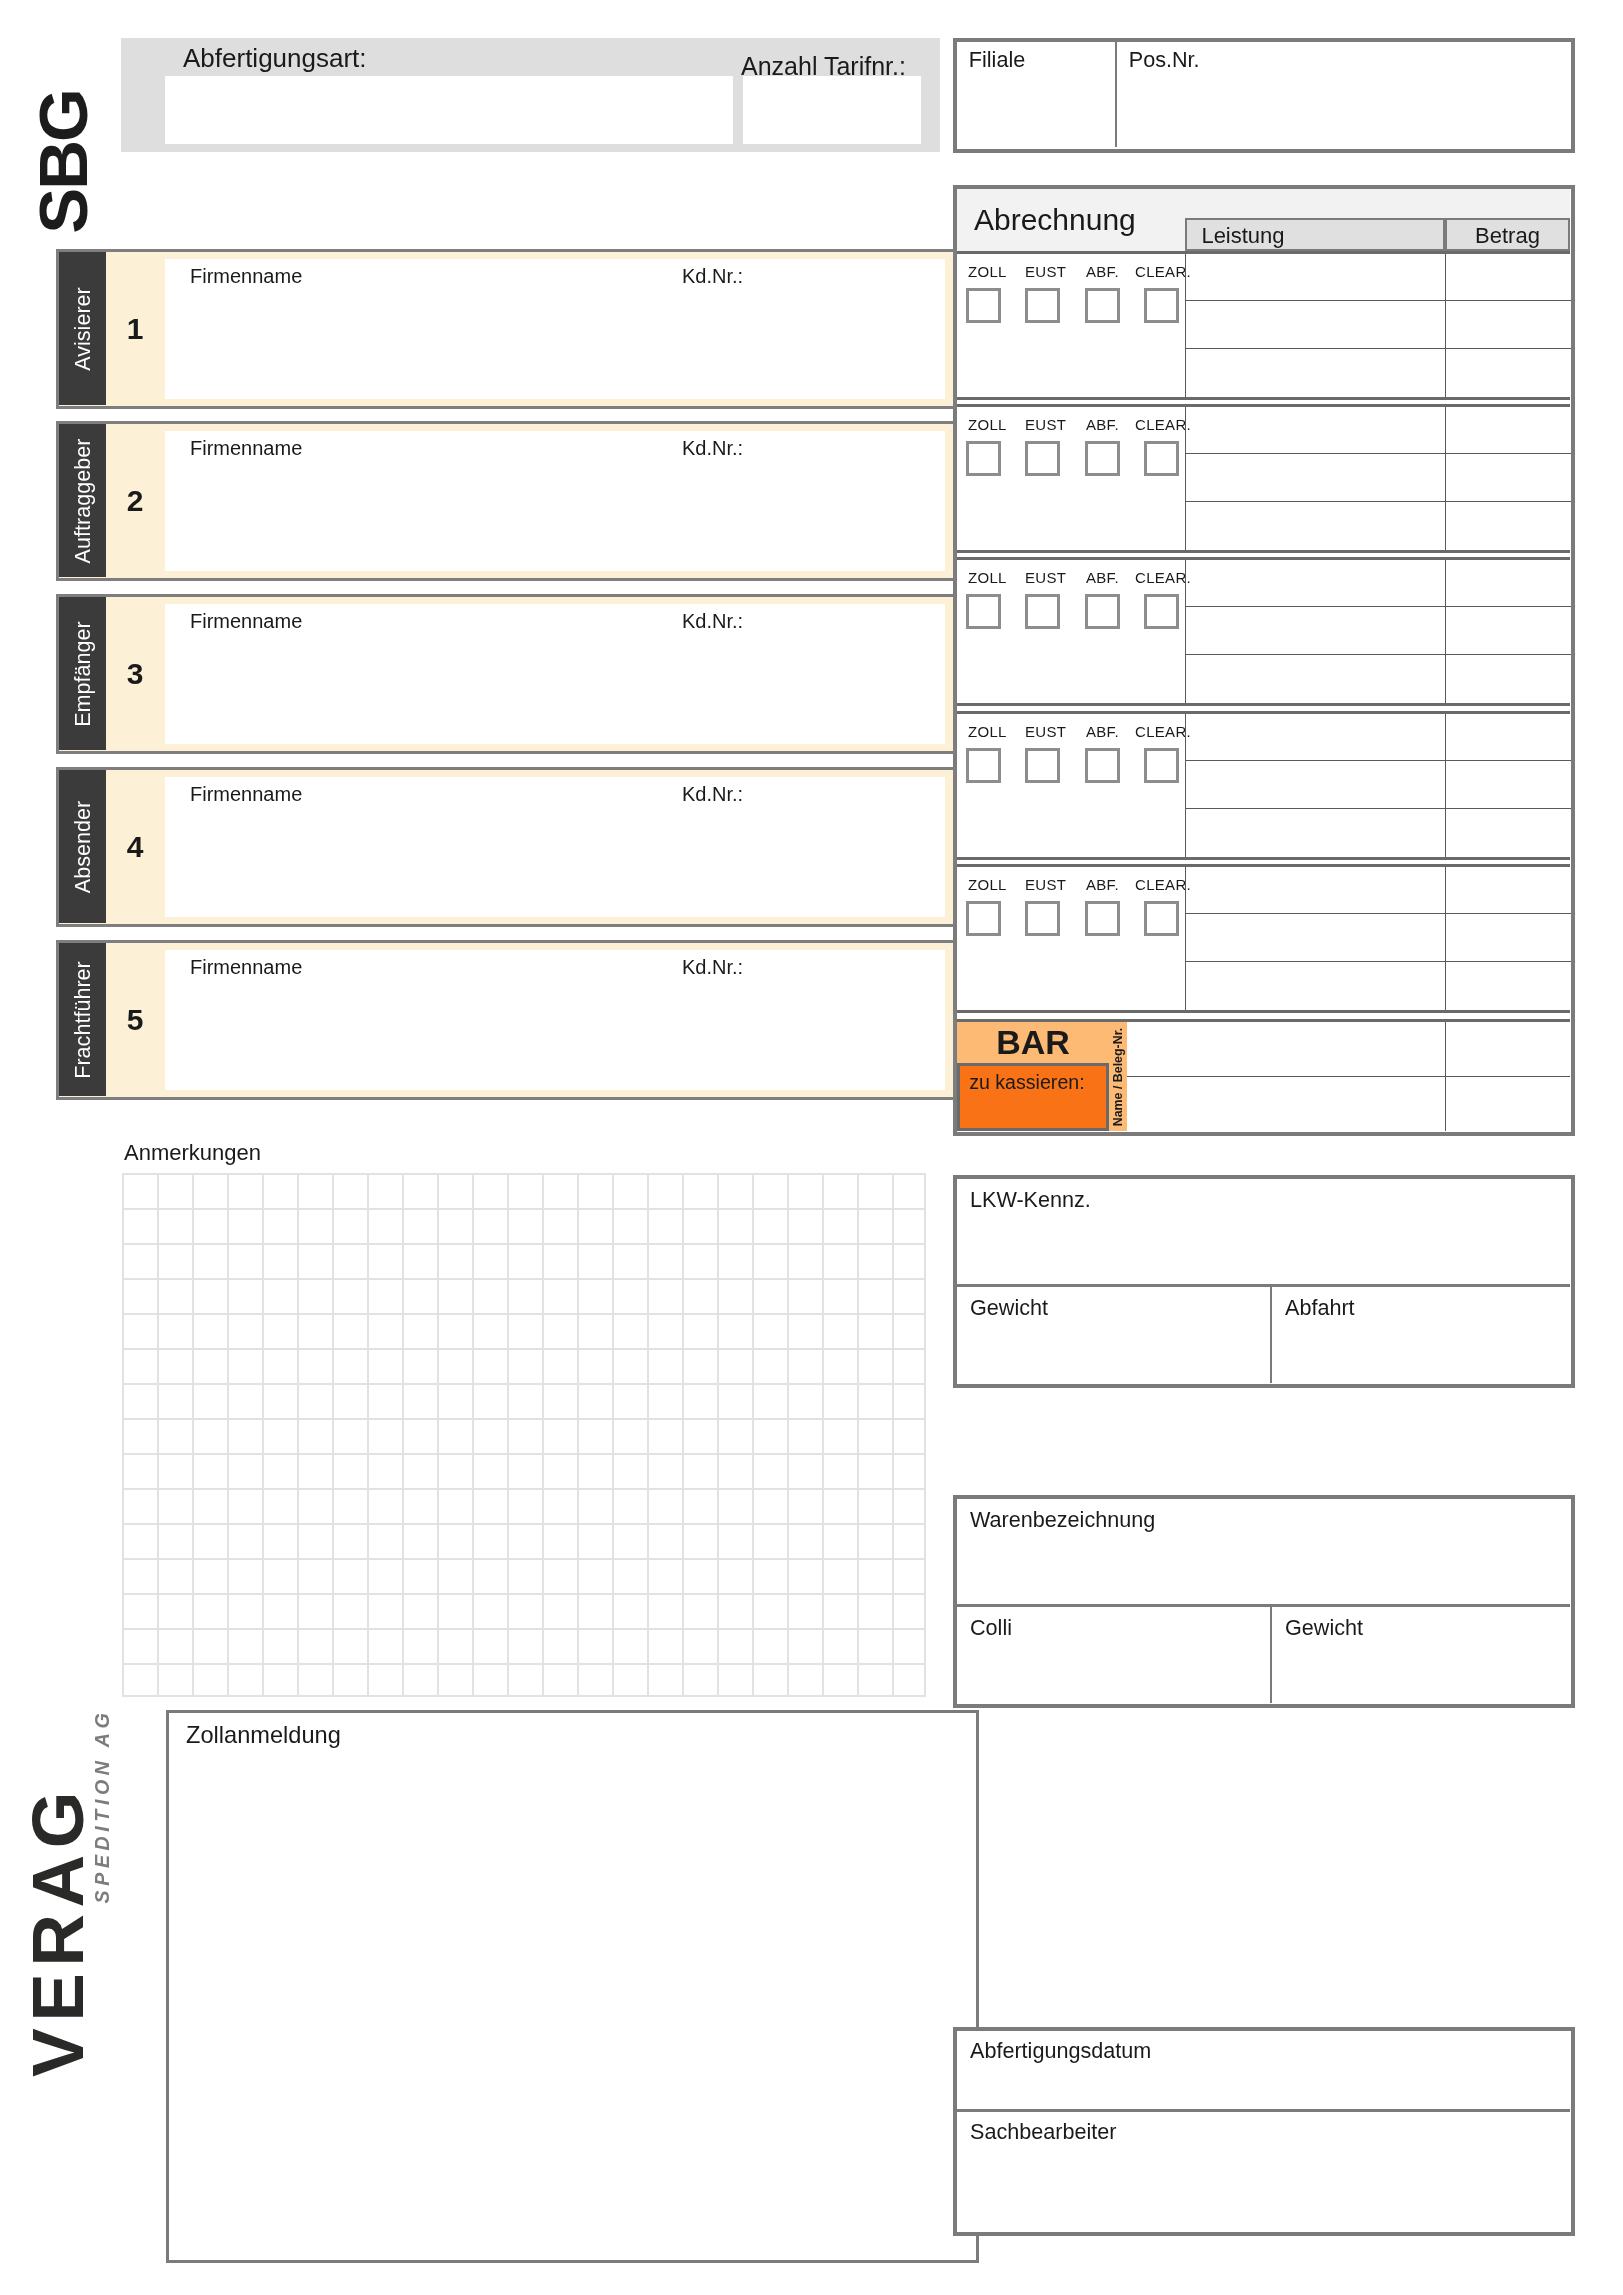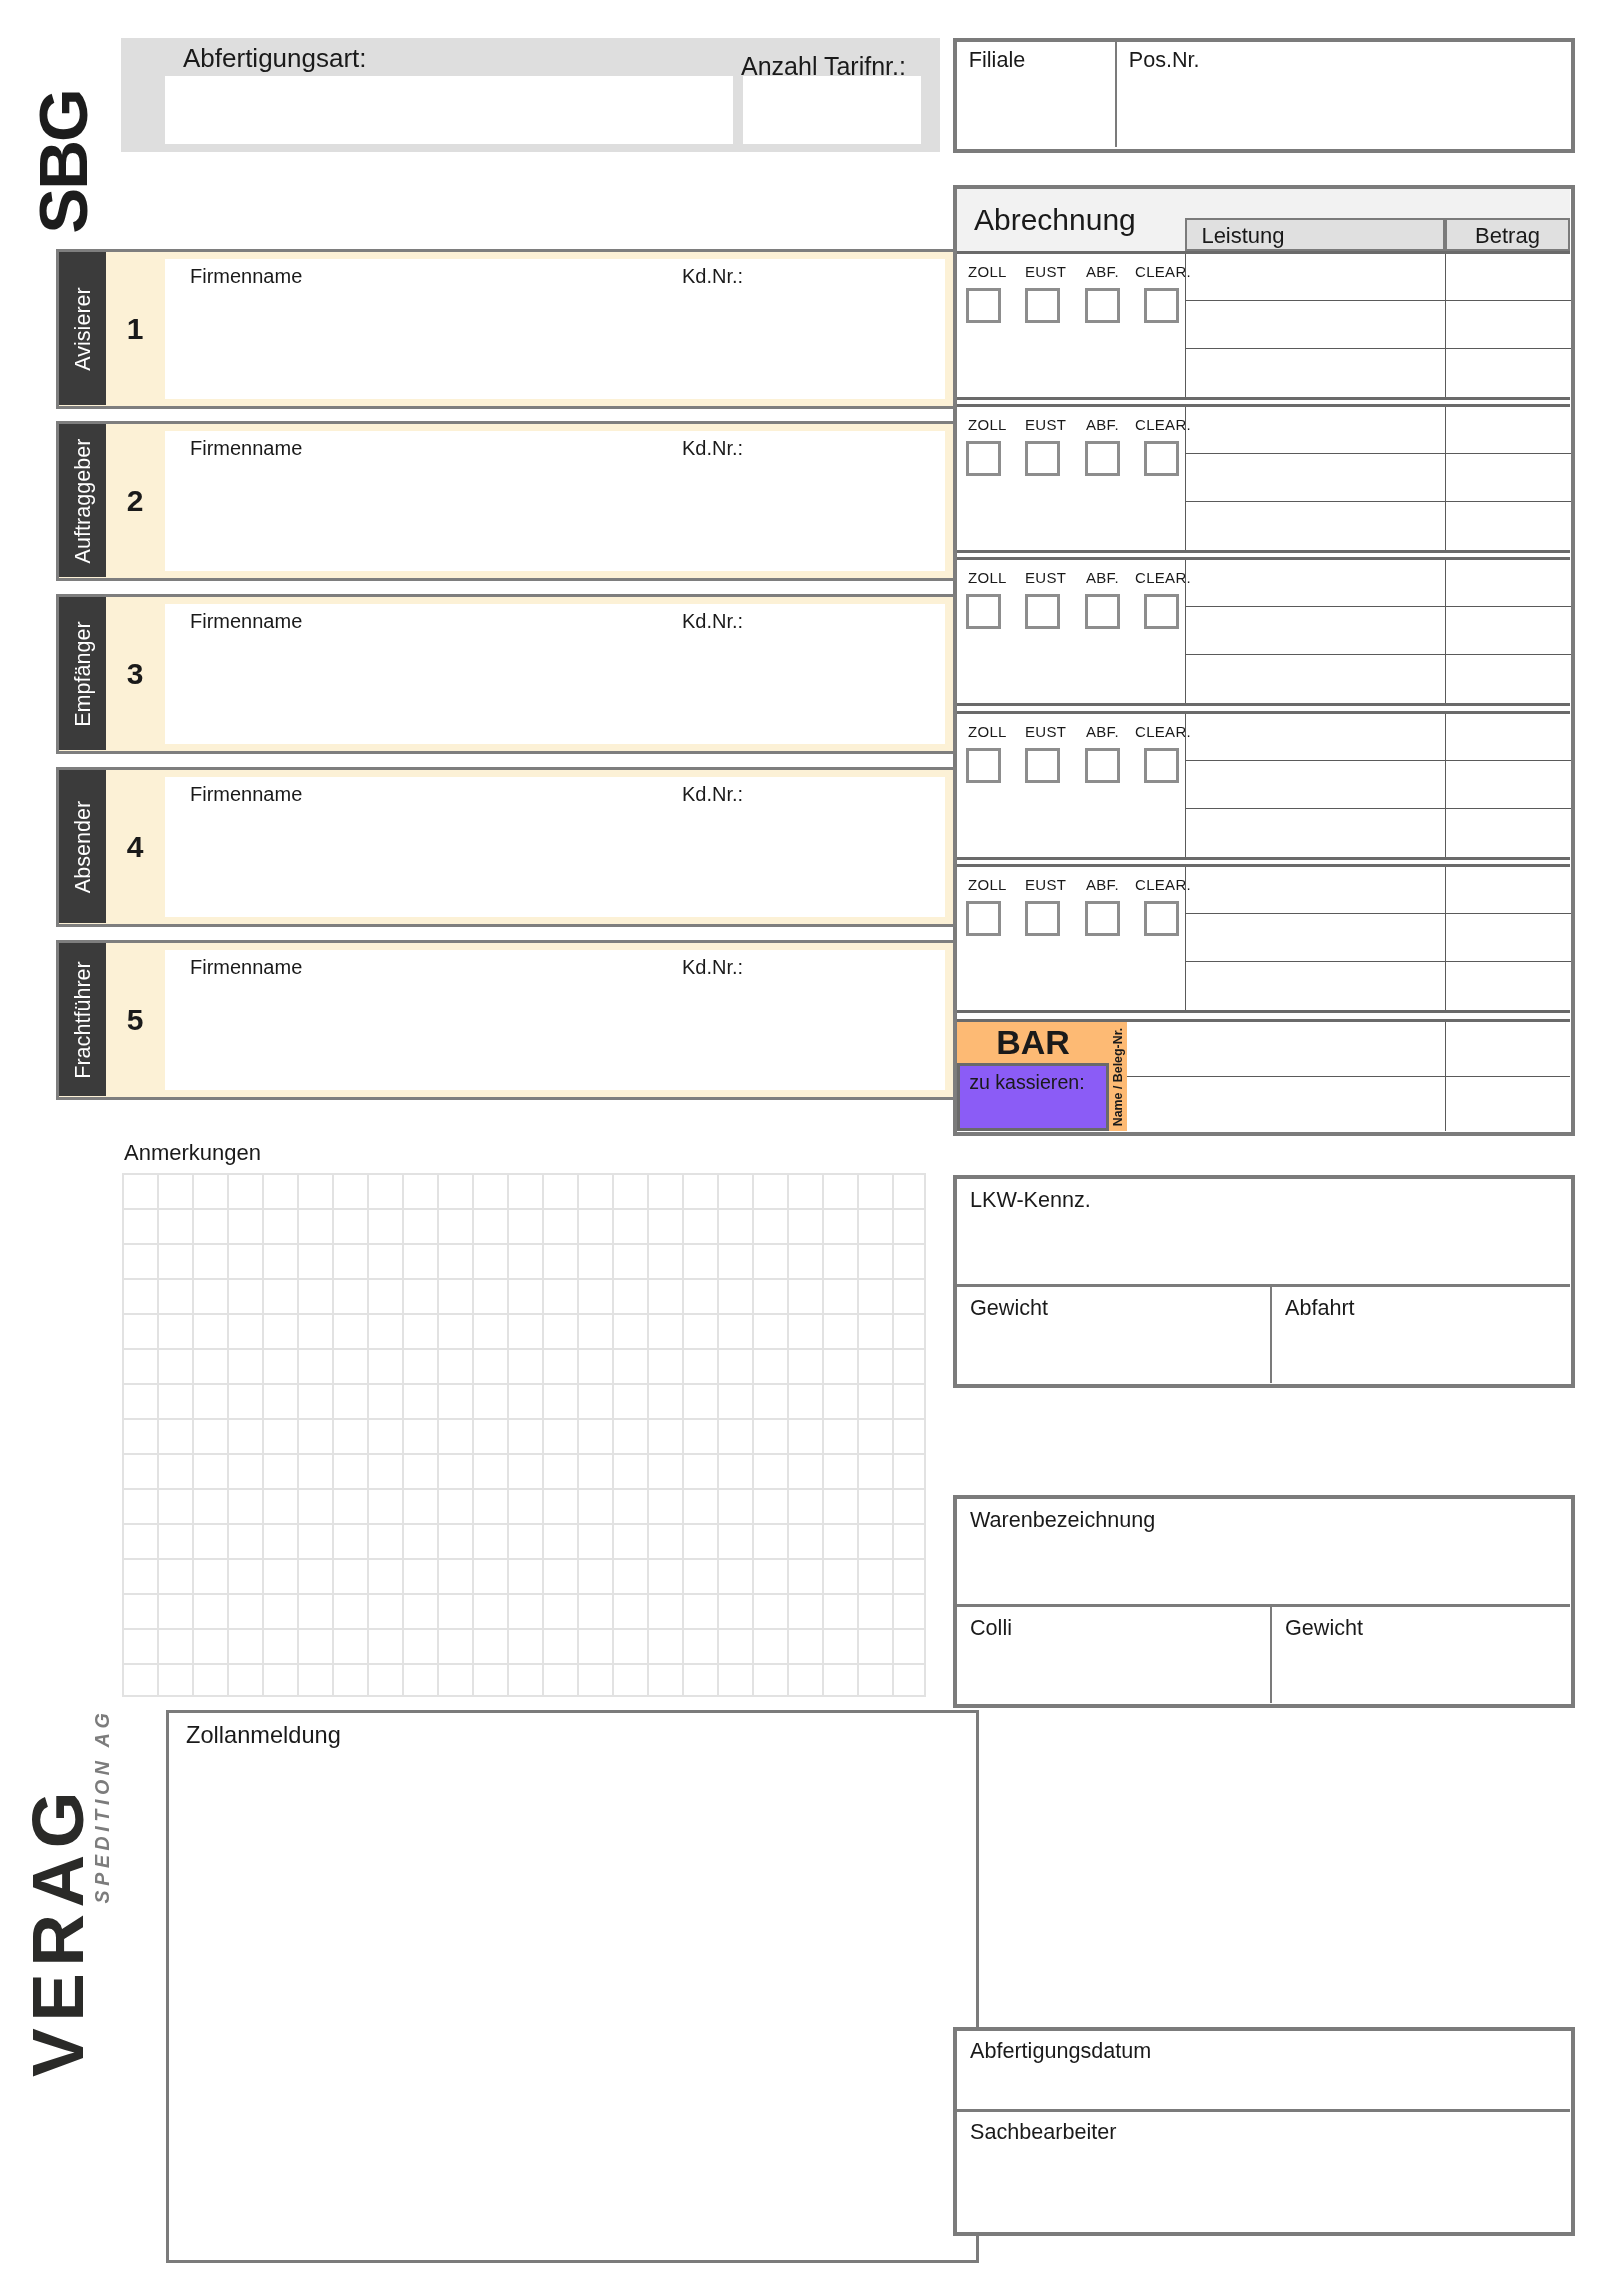--- a/index.html
+++ b/index.html
@@ -33,21 +33,21 @@
   .panel-title { font-size:30px; }
   .colhead { background:#e0e0e0; border:2.6px solid #7b7b7b; box-sizing:border-box; font-size:22px; }
   .section { border-top:3.3px solid #6a6a6a; border-bottom:3.3px solid #6a6a6a; background:#fff; box-sizing:border-box; }
   .cb-label { font-size:15px; letter-spacing:0.3px; }
   .checkbox { width:35px; height:35px; border:3.9px solid #8d8d8d; background:#fff; box-sizing:border-box; }
   .thin-v { background:#5a5a5a; width:1.3px; }
   .thin-h { background:#5a5a5a; height:1.3px; }
   
   .bar-gray { background:#fdba74; }
   .bar-title { font-size:34px; font-weight:800; }
-  .zu-box { border:3.3px solid #6a6a6a; background:#8b5cf6; box-sizing:border-box; }
+  .zu-box { border:3.3px solid #6a6a6a; background:#f97316; box-sizing:border-box; }
   .zu-label { font-size:19.6px; }
   .namebeleg span { font-size:12.4px; font-weight:700; }
   
   .party-row { border:3.3px solid #7e7e7e; background:#fcf1d6; box-sizing:border-box; }
   .party-label-col { background:#3b3b3b; }
   .party-label-col span { color:#fff; font-size:21.6px; font-weight:500; }
   .party-num { font-size:30px; font-weight:700; display:flex; align-items:center; justify-content:center; }
   .party-input { background:#fff; }
   .field-label { font-size:20px; }
   

